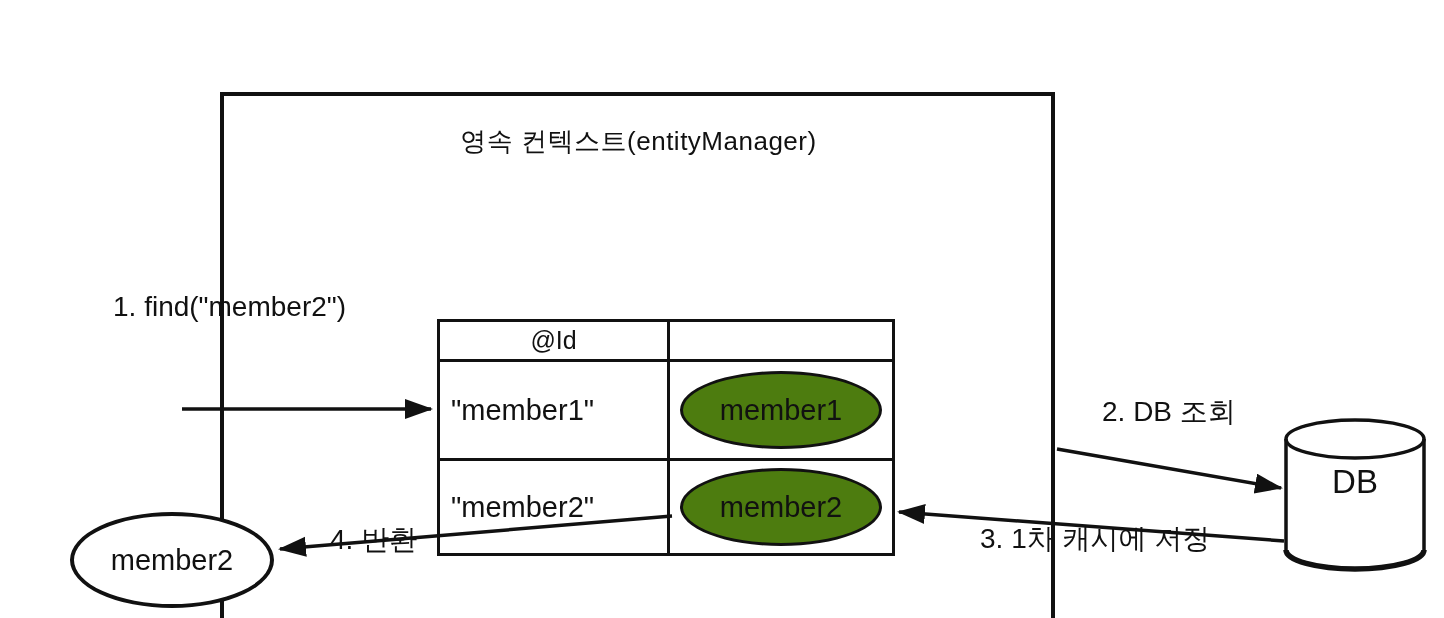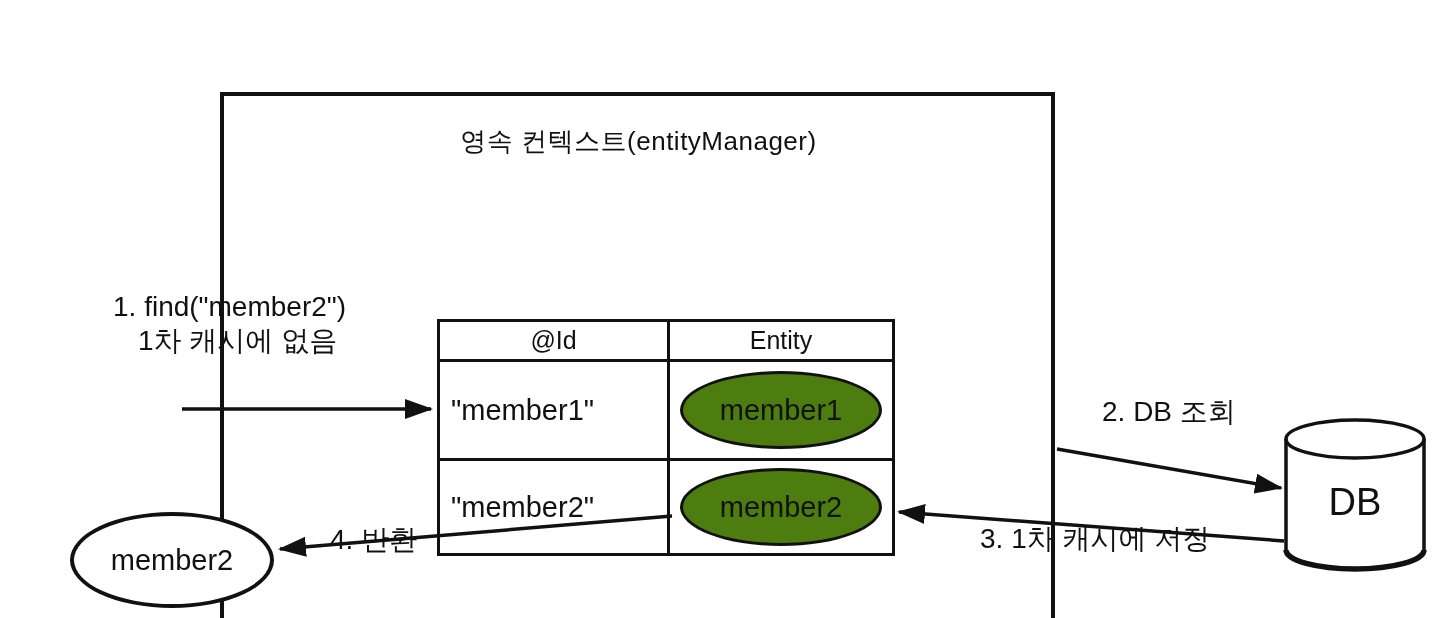--- a/index.html
+++ b/index.html
@@ -91,24 +91,24 @@
 
   
   .label { font-size: 28px; white-space: nowrap; z-index: 6; }
   .step1 { left: 113px; top: 242px; line-height: 34px; }
   .step1 .l2 { margin-left: 25px; }
   .step2 { left: 1102px; top: 345px; }
   .step3 { left: 980px; top: 472px; }
   .step4 { left: 330px; top: 473px; }
 
   .db-label {
-    left: 1300px; top: 433px;
+    left: 1300px; top: 415px;
     width: 110px;
     text-align: center;
-    font-size: 38px;
+    font-size: 33px;
     z-index: 6;
   }
 
   
   svg.overlay {
     left: 0; top: 0;
     width: 1444px; height: 618px;
     z-index: 5;
     pointer-events: none;
   }
@@ -120,21 +120,20 @@
 <div class="canvas">
 
   <div class="abs big-rect"></div>
 
   <div class="abs page-title">영속 컨텍스트(entityManager)</div>
 
 
   <div class="abs cache-table">
     <div class="t-row header">
       <div class="cell id-col">@Id</div>
-      <div class="cell entity-col">Entity</div>
     </div>
     <div class="t-row r1">
       <div class="cell id-col value">"member1"</div>
       <div class="cell entity-col">
         <div class="entity-ellipse">
           <span>member1</span>
         </div>
       </div>
     </div>
     <div class="t-row r2">
@@ -170,19 +169,18 @@
       <path class="stroke" d="M1286,391 L1286,502 A69,19 0 0 0 1424,502 L1424,391" fill="#ffffff" stroke-width="3.5"></path>
       <path class="stroke" d="M1286,502 A69,19 0 0 0 1424,502" stroke-width="5.5"></path>
       <ellipse class="stroke" cx="1355" cy="391" rx="69" ry="19" fill="#ffffff" stroke-width="3.5"></ellipse>
     </g>
   </svg>
 
   <div class="abs db-label">DB</div>
 
   <div class="abs label step1">
     <div class="l1">1. find("member2")</div>
-    <div class="l2">1차 캐시에 없음</div>
   </div>
   <div class="abs label step2">2. DB 조회</div>
   <div class="abs label step3">3. 1차 캐시에 저장</div>
   <div class="abs label step4">4. 반환</div>
 
 </div>
 
 </body></html>

